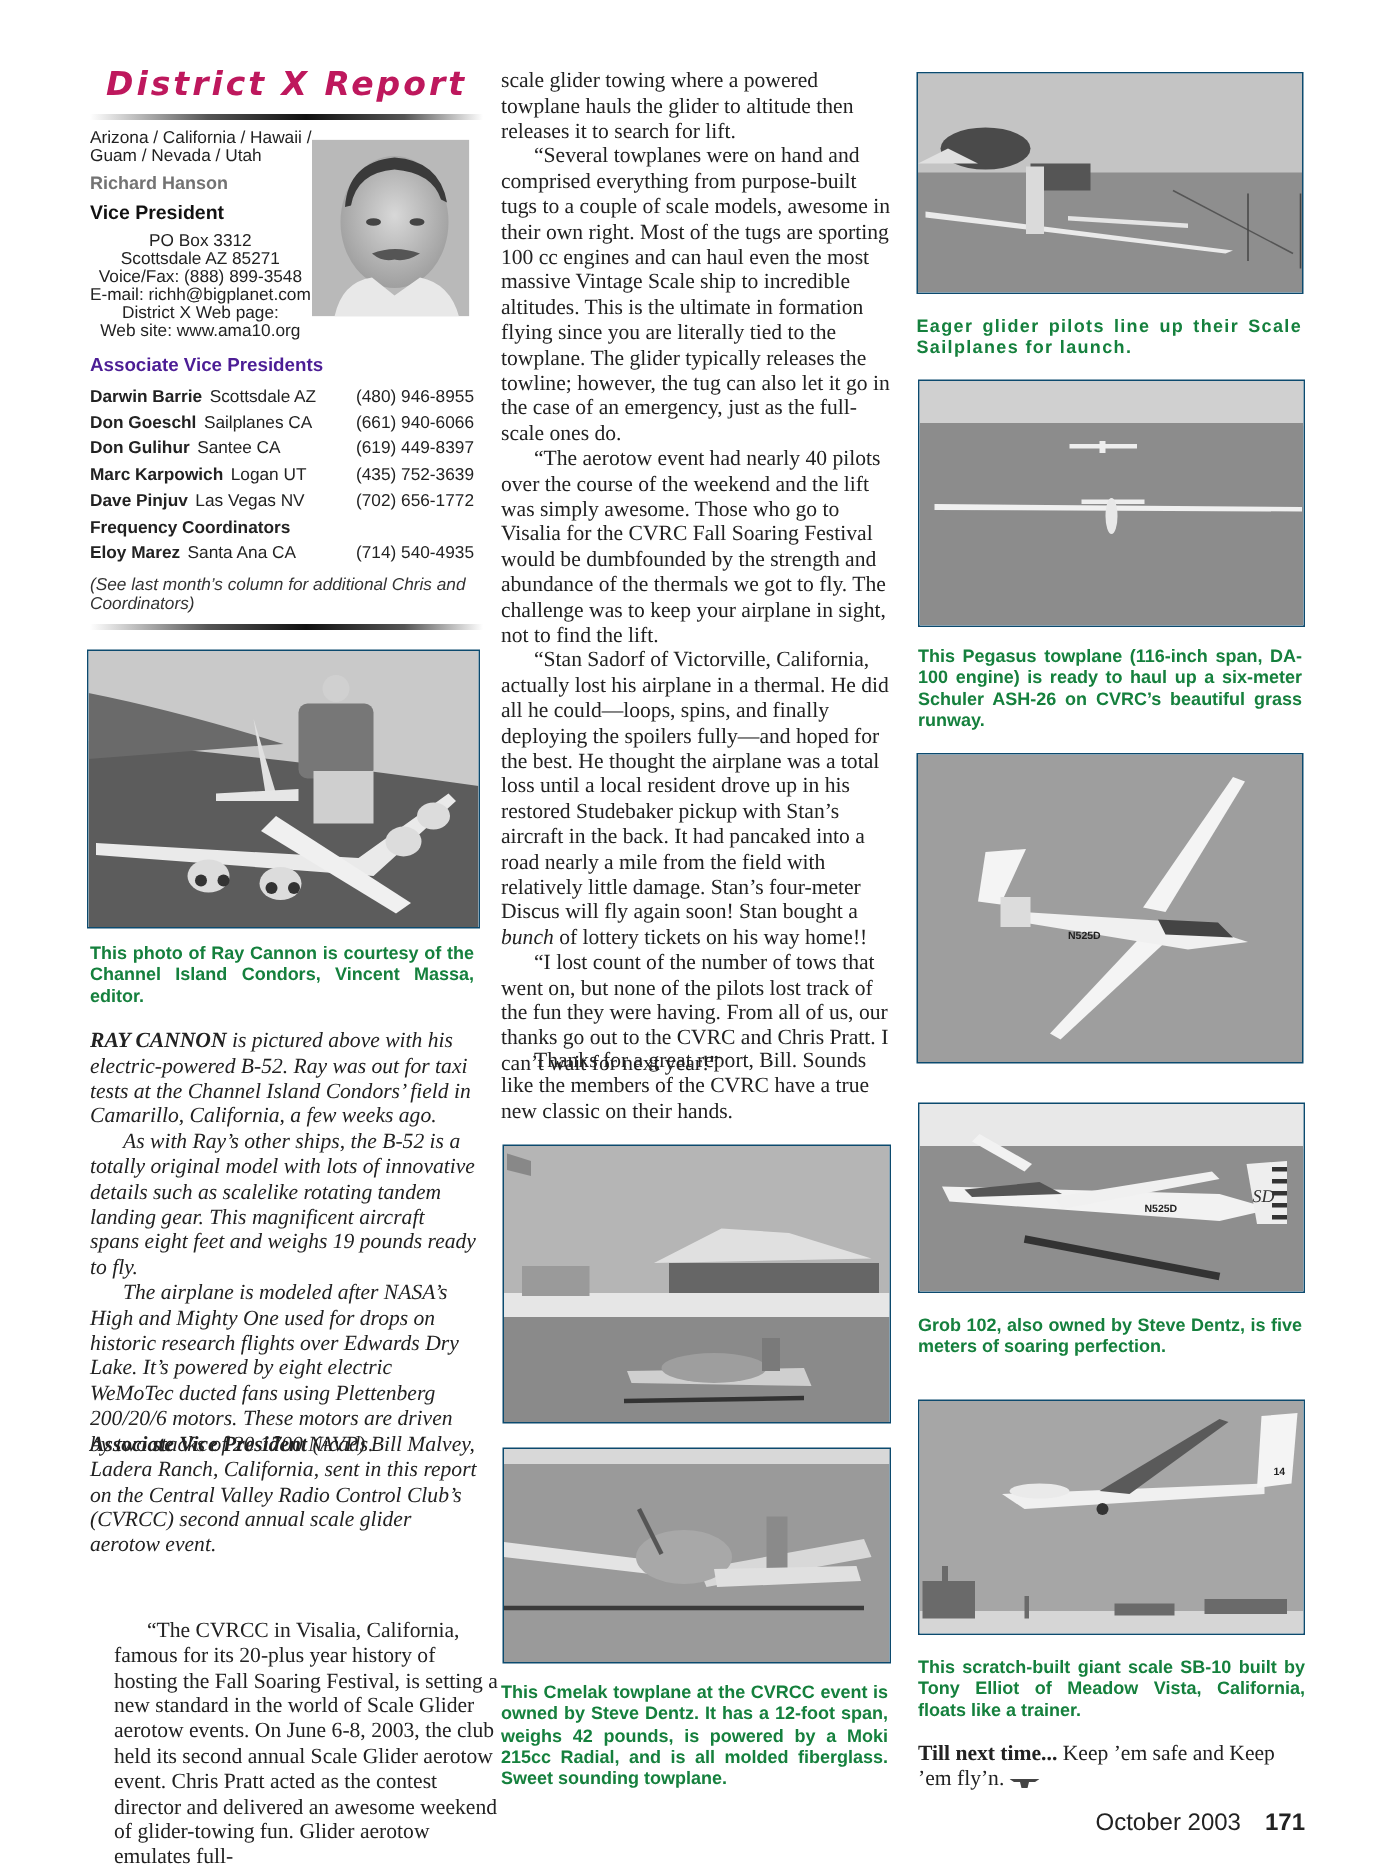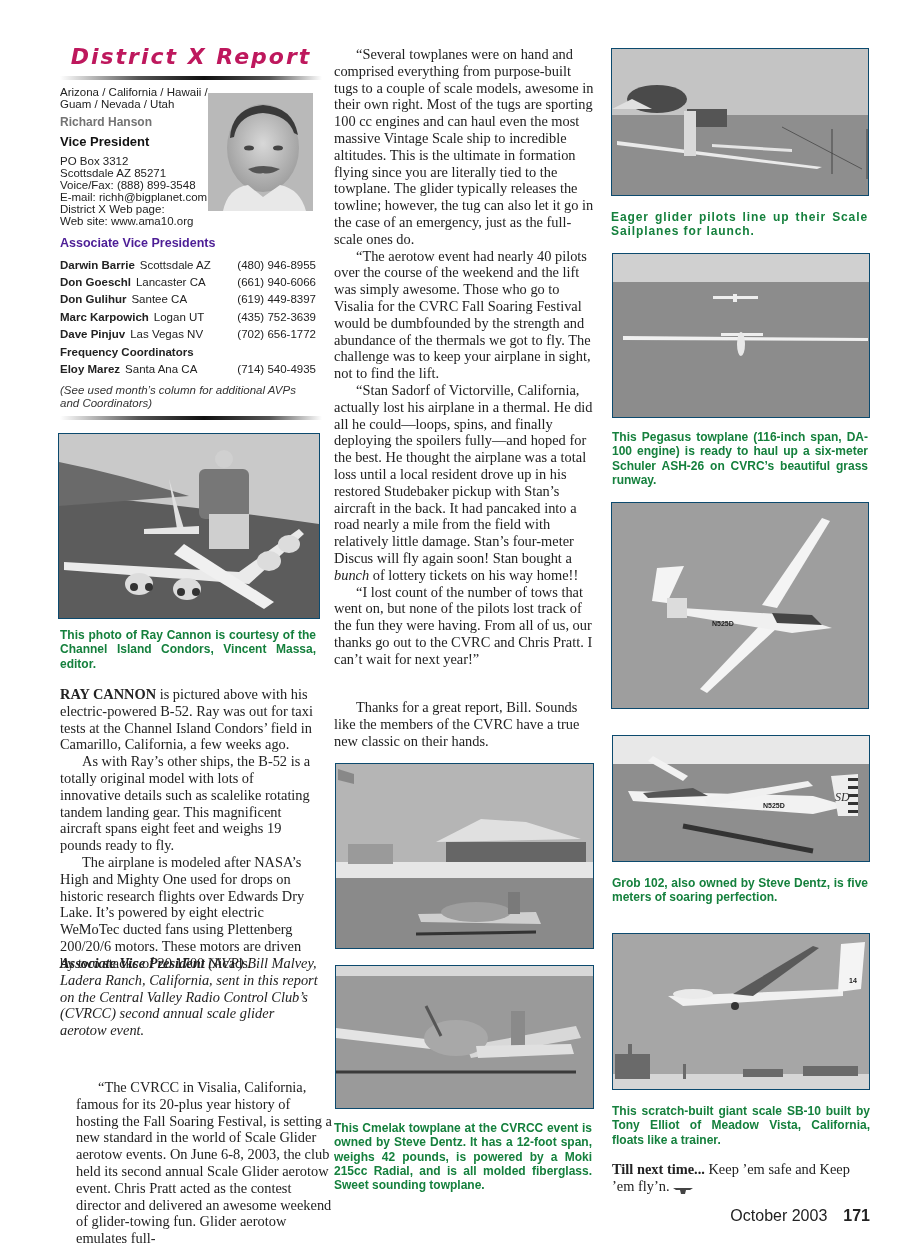--- a/index.html
+++ b/index.html
@@ -16,36 +16,36 @@
   
   #dx-title{left:60px;top:44px;width:262px;text-align:center;font-family:"DejaVu Sans",sans-serif;font-style:italic;font-weight:bold;font-size:22px;letter-spacing:2px;color:#be185d;}
   .rule{height:4px;background:linear-gradient(to right,#fff 0%,#555 30%,#111 55%,#555 80%,#fff 100%);}
   #rule-top{left:60px;top:76px;width:262px;}
   #rule-bottom{left:60px;top:416px;width:262px;}
 
   #region{left:60px;top:86px;width:150px;font-size:11.5px;line-height:12px;color:#222;}
   #vp-name{left:60px;top:115px;font-size:12px;font-weight:bold;color:#737373;}
   #vp-title{left:60px;top:134px;font-size:13px;font-weight:bold;color:#111;}
   #contact{left:60px;top:155px;font-size:11.5px;line-height:12.1px;color:#222;}
-  #contact div{white-space:nowrap;}
+  #contact div{white-space:nowrap;text-align:center;}
   #portrait{left:208px;top:93px;width:105px;height:118px;border:none;}
 
   #avp-heading{left:60px;top:236px;font-size:12.5px;font-weight:bold;color:#4c1d95;}
   #avp-table{left:60px;top:256px;width:256px;font-size:11.5px;color:#222;}
   .avp-row{display:flex;height:17.4px;align-items:center;}
   .avp-row .who{flex:1;white-space:nowrap;}
   .avp-row .who b{margin-right:5px;}
   .avp-row .ph{width:88px;text-align:right;white-space:nowrap;}
   #freq-heading{font-weight:bold;}
   #avp-note{left:60px;top:384px;width:256px;font-size:11.5px;font-style:italic;line-height:13px;color:#333;}
 
   #photo-b52{left:58px;top:433px;width:260px;height:184px;}
   #cap-b52{left:60px;top:628px;width:256px;}
 
-  #col1-body{left:60px;top:686px;width:258px;}
+  #col1-body{left:60px;top:686px;width:258px;font-style:italic;}
   #col1-body2{left:60px;top:955px;width:258px;font-style:italic;}
   #col1-body3{left:60px;top:1079px;width:258px;margin-left:16px;}
 
   #col2-body{left:334px;top:46px;width:260px;}
   #col2-thanks{left:334px;top:699px;width:260px;}
 
   #photo-cmelak-field{left:335px;top:763px;width:257px;height:184px;}
   #photo-cmelak-taxi{left:335px;top:965px;width:257px;height:142px;}
   #cap-cmelak{left:334px;top:1121px;width:258px;}
 
@@ -100,21 +100,21 @@
   </svg>
 </div>
 
 <div id="avp-heading" class="abs sans">Associate Vice Presidents</div>
 <div id="avp-table" class="abs sans">
   <div class="avp-row">
     <span class="who"><b>Darwin Barrie</b><span>Scottsdale AZ</span></span>
     <span class="ph">(480) 946-8955</span>
   </div>
   <div class="avp-row">
-    <span class="who"><b>Don Goeschl</b><span>Lancaster CA</span></span>
+    <span class="who"><b>Don Goeschl</b><span>Sailplanes CA</span></span>
     <span class="ph">(661) 940-6066</span>
   </div>
   <div class="avp-row">
     <span class="who"><b>Don Gulihur</b><span>Santee CA</span></span>
     <span class="ph">(619) 449-8397</span>
   </div>
   <div class="avp-row">
     <span class="who"><b>Marc Karpowich</b><span>Logan UT</span></span>
     <span class="ph">(435) 752-3639</span>
   </div>
@@ -123,21 +123,21 @@
     <span class="ph">(702) 656-1772</span>
   </div>
   <div class="avp-row">
     <span id="freq-heading">Frequency Coordinators</span>
   </div>
   <div class="avp-row">
     <span class="who"><b>Eloy Marez</b><span>Santa Ana CA</span></span>
     <span class="ph">(714) 540-4935</span>
   </div>
 </div>
-<div id="avp-note" class="abs sans">(See used month’s column for additional AVPs and Coordinators)</div>
+<div id="avp-note" class="abs sans">(See last month’s column for additional Chris and Coordinators)</div>
 <div id="rule-bottom" class="abs rule"></div>
 
 <div id="photo-b52" class="photo" title="Ray Cannon kneeling behind electric-powered B-52 model">
   <svg viewBox="0 0 260 184" preserveAspectRatio="none">
     <rect width="260" height="184" fill="#c9c9c9"></rect>
     <path d="M0 60 Q120 70 260 90 L260 184 L0 184Z" fill="#5c5c5c"></path>
     <path d="M0 28 Q60 40 130 62 L0 72Z" fill="#6a6a6a"></path>
     <rect x="140" y="35" width="50" height="50" rx="6" fill="#777"></rect>
     <circle cx="165" cy="25" r="9" fill="#d0d0d0"></circle>
     <rect x="150" y="80" width="40" height="35" fill="#cfcfcf"></rect>
@@ -165,20 +165,21 @@
 
 <div id="col1-body2" class="abs body-text">
   <p><b>Associate Vice President</b><span> (AVP) Bill Malvey, Ladera Ranch, California, sent in this report on the Central Valley Radio Control Club’s (CVRCC) second annual scale glider aerotow event.</span></p>
 </div>
 
 <div id="col1-body3" class="abs body-text">
   <p class="indent">“The CVRCC in Visalia, California, famous for its 20-plus year history of hosting the Fall Soaring Festival, is setting a new standard in the world of Scale Glider aerotow events. On June 6-8, 2003, the club held its second annual Scale Glider aerotow event. Chris Pratt acted as the contest director and delivered an awesome weekend of glider-towing fun. Glider aerotow emulates full-</p>
 </div>
 
 <div id="col2-body" class="abs body-text">
+  <p>scale glider towing where a powered towplane hauls the glider to altitude then releases it to search for lift.</p>
   <p class="indent">“Several towplanes were on hand and comprised everything from purpose-built tugs to a couple of scale models, awesome in their own right. Most of the tugs are sporting 100 cc engines and can haul even the most massive Vintage Scale ship to incredible altitudes. This is the ultimate in formation flying since you are literally tied to the towplane. The glider typically releases the towline; however, the tug can also let it go in the case of an emergency, just as the full-scale ones do.</p>
   <p class="indent">“The aerotow event had nearly 40 pilots over the course of the weekend and the lift was simply awesome. Those who go to Visalia for the CVRC Fall Soaring Festival would be dumbfounded by the strength and abundance of the thermals we got to fly. The challenge was to keep your airplane in sight, not to find the lift.</p>
   <p class="indent"><span>“Stan Sadorf of Victorville, California, actually lost his airplane in a thermal. He did all he could—loops, spins, and finally deploying the spoilers fully—and hoped for the best. He thought the airplane was a total loss until a local resident drove up in his restored Studebaker pickup with Stan’s aircraft in the back. It had pancaked into a road nearly a mile from the field with relatively little damage. Stan’s four-meter Discus will fly again soon! Stan bought a </span><em>bunch</em><span> of lottery tickets on his way home!!</span></p>
   <p class="indent">“I lost count of the number of tows that went on, but none of the pilots lost track of the fun they were having. From all of us, our thanks go out to the CVRC and Chris Pratt. I can’t wait for next year!”</p>
 </div>
 <div id="col2-thanks" class="abs body-text">
   <p class="indent">Thanks for a great report, Bill. Sounds like the members of the CVRC have a true new classic on their hands.</p>
 </div>
 
 <div id="photo-cmelak-field" class="photo" title="Cmelak towplane on field with pavilion behind">

